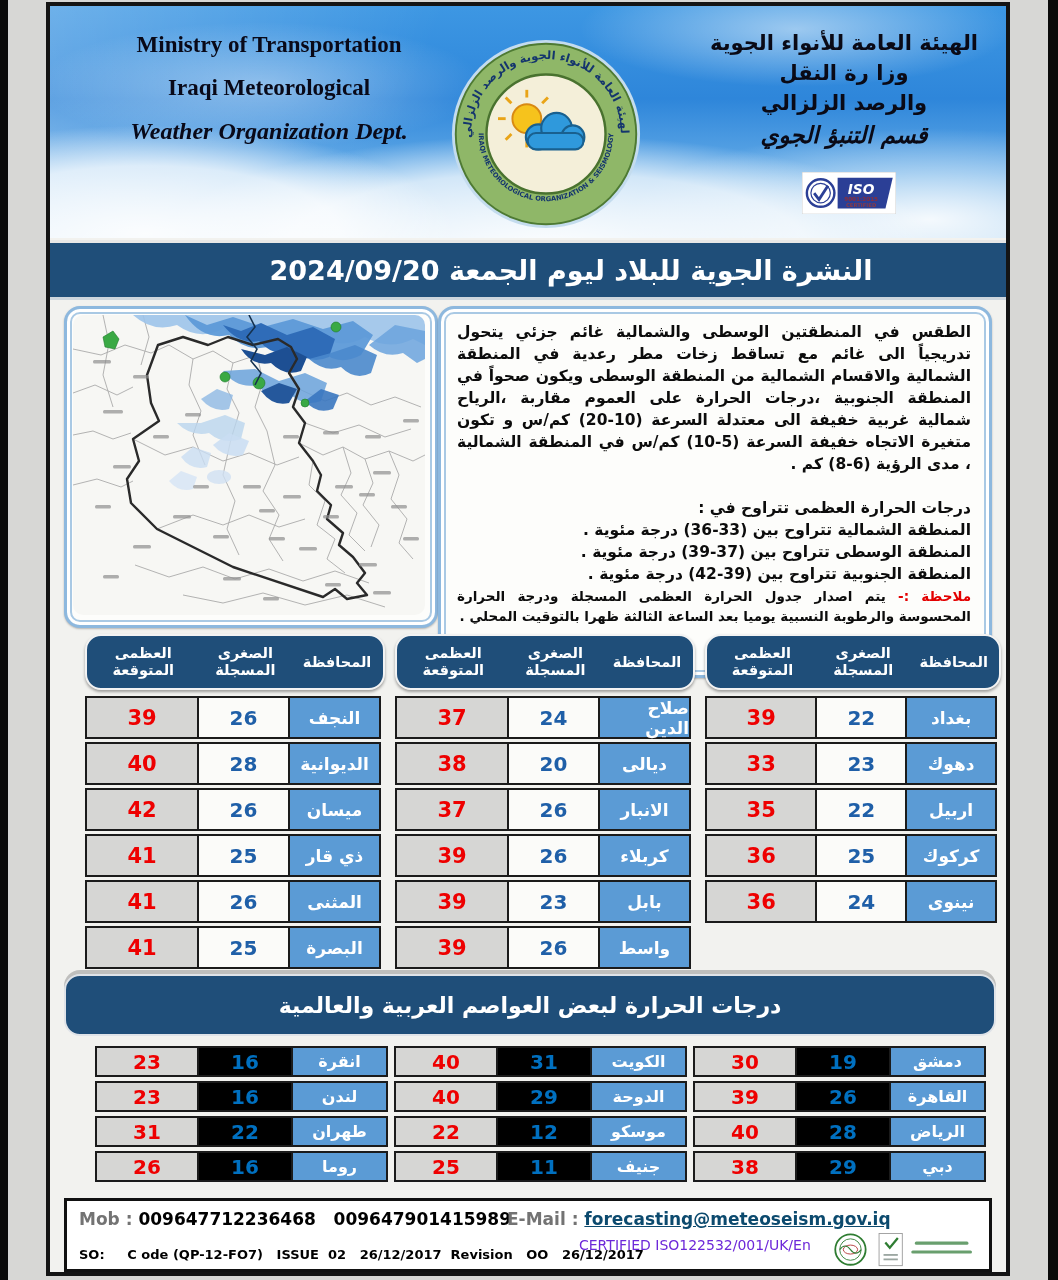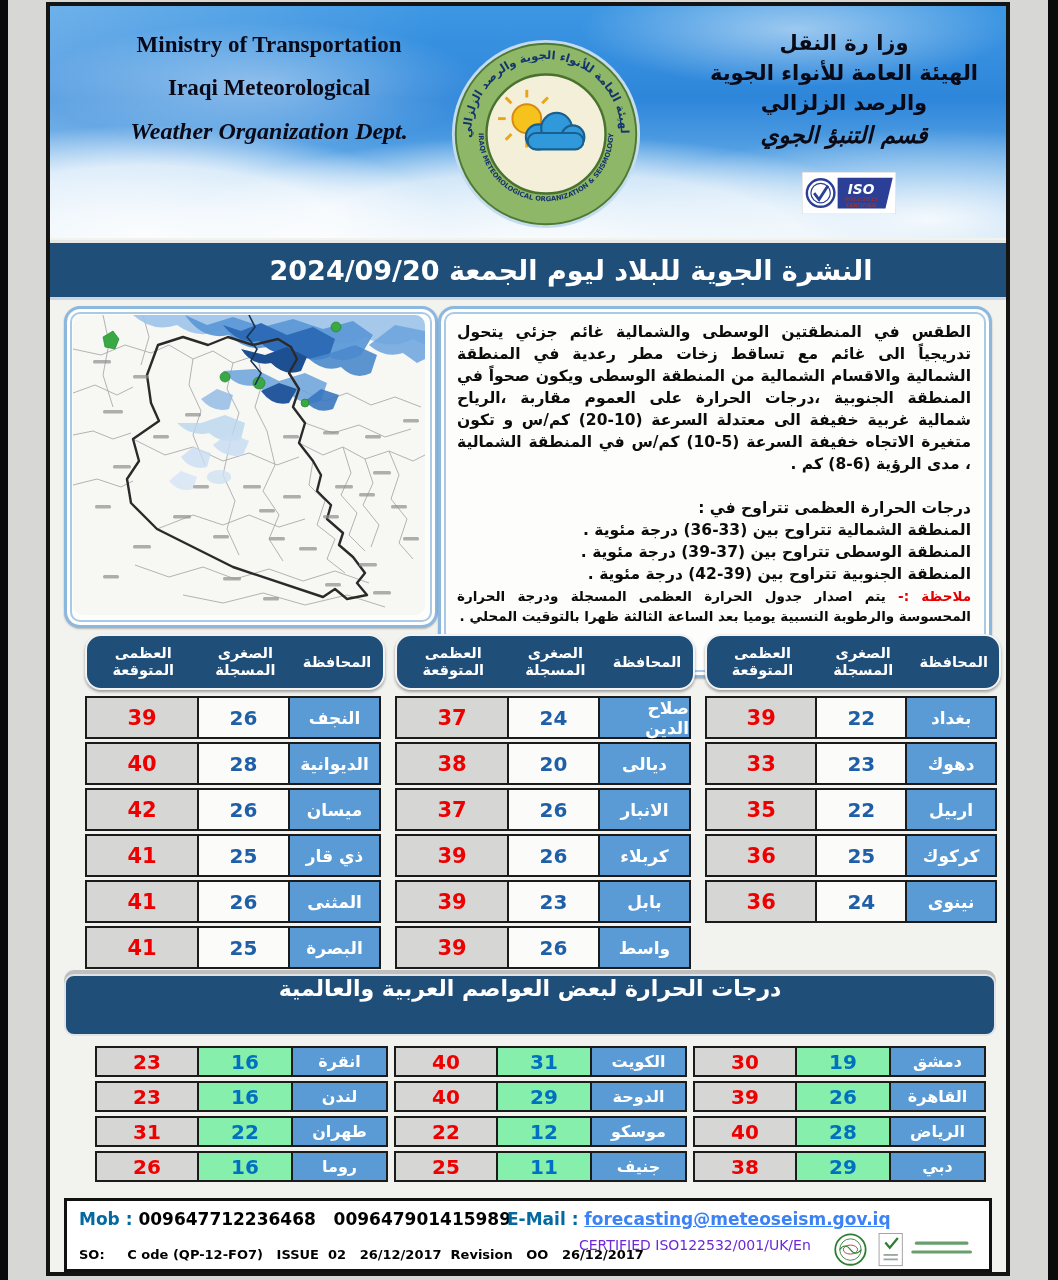--- a/index.html
+++ b/index.html
@@ -27,22 +27,22 @@
   .ar-head .it{font-style:italic;font-size:23px;margin-top:2px;}
   .logo{position:absolute;left:400px;top:32px;width:192px;height:190px;}
   .iso-badge{position:absolute;left:752px;top:166px;width:94px;height:52px;}
 
   
   .title-banner{position:absolute;left:0;top:234px;width:1042px;height:54px;background:#1f4e79;
       border-top:3px solid #e7e7e7;border-bottom:3px solid #cdd6de;
       display:flex;align-items:center;justify-content:center;}
   .title-banner span{color:#fff;font-weight:bold;font-size:27px;direction:rtl;}
   .cap-banner{position:absolute;left:14px;top:968px;width:928px;height:58px;background:#1f4e79;
-      border-radius:10px;border:2px solid #dfe3e8;box-shadow:0 -4px 0 #bfbfbd;
-      display:flex;align-items:flex-start;justify-content:center;}
+      border-radius:16px;border:2px solid #dfe3e8;box-shadow:0 -4px 0 #bfbfbd;
+      display:flex;align-items:center;justify-content:center;}
   .cap-banner span{color:#fff;font-weight:bold;font-size:22px;direction:rtl;}
 
   
   .rbox{position:absolute;background:#fdfdfb;border:3px solid #8db8de;border-radius:16px;
         box-shadow:inset 0 0 0 3px #fff, inset 0 0 0 5px #a9c9e4, 0 1px 2px rgba(0,0,0,.25);}
   .map-box{left:14px;top:300px;width:368px;height:316px;overflow:hidden;}
   .map-box svg{position:absolute;left:6px;top:6px;width:352px;height:300px;border-radius:10px;}
   .text-box{left:388px;top:300px;width:554px;height:372px;padding:12px 18px 0 16px;box-sizing:border-box;
             direction:rtl;color:#0c0c0c;}
   .wx-par{margin:0;font-weight:bold;font-size:15.5px;line-height:22px;text-align:justify;}
@@ -63,31 +63,31 @@
   .cell.max{width:38%;background:#d6d6d4;color:#ee0000;font-size:21px;}
   .cell.min{width:31%;background:#fbfbf9;color:#1f5fa8;font-size:20px;margin-left:-2px;}
   .cell.city{width:31%;background:#5b9bd5;color:#fff;font-size:17px;direction:rtl;margin-left:-2px;}
 
   
   .cap-table{position:absolute;left:45px;top:1040px;width:905px;}
   .crow{display:flex;height:31px;margin-bottom:4px;}
   .ccell{border:2px solid #1b1b1b;display:flex;align-items:center;justify-content:center;
          font-weight:bold;box-sizing:border-box;}
   .ccell.cmax{width:104px;background:#d6d6d4;color:#ee0000;font-size:20px;}
-  .ccell.cmin{width:96px;background:#86efac;color:#0070c0;font-size:20px;margin-left:-2px;}
+  .ccell.cmin{width:96px;background:#000000;color:#0070c0;font-size:20px;margin-left:-2px;}
   .ccell.ccity{width:97px;background:#5b9bd5;color:#fff;font-size:16px;direction:rtl;margin-left:-2px;}
   .cgap{width:6px;}
 
   
   .footer-box{position:absolute;left:14px;top:1192px;width:928px;height:74px;background:#fff;
               border:3px solid #111;box-sizing:border-box;}
   .f-row1{position:absolute;left:12px;top:8px;font-weight:bold;font-size:17px;white-space:pre;color:#000;}
-  .f-blue{color:#0369a1;}
+  .f-blue{color:#737373;}
   .f-email{position:absolute;left:440px;top:8px;font-weight:bold;font-size:17px;white-space:pre;}
-  .f-email a{color:#3b82f6;text-decoration:underline;}
+  .f-email a{color:#0c4a6e;text-decoration:underline;}
   .f-cert{position:absolute;left:512px;top:36px;font-size:14px;color:#6d28d9;}
   .f-so{position:absolute;left:12px;top:46px;font-weight:bold;font-size:13px;white-space:pre;color:#000;}
   .f-logos{position:absolute;left:762px;top:28px;width:152px;height:40px;}
 </style>
 </head>
 <body>
 
 <div class="mat"></div>
 <div class="page">
 
@@ -129,22 +129,22 @@
         <g fill="#2f99dc" stroke="#19608f" stroke-width="2.2">
           <circle cx="92" cy="103" r="13"></circle>
           <circle cx="111" cy="94" r="16"></circle>
           <circle cx="128" cy="103" r="12"></circle>
           <rect x="81" y="99" width="58" height="17" rx="8.5"></rect>
         </g>
       </svg>
     </div>
 
     <div class="ar-head">
+      <div>الهيئة العامة للأنواء الجوية</div>
       <div>وزا رة النقل</div>
-      <div>الهيئة العامة للأنواء الجوية</div>
       <div>والرصد الزلزالي</div>
       <div class="it">قسم التنبؤ الجوي</div>
     </div>
 
     <div class="iso-badge">
       <svg viewBox="0 0 116 52">
         <rect width="116" height="52" fill="#ffffff" stroke="#c7c7c7"></rect>
         <circle cx="23" cy="26" r="17" fill="#fff" stroke="#2b3f96" stroke-width="3"></circle>
         <circle cx="23" cy="26" r="12" fill="#fff" stroke="#2b3f96" stroke-width="1.5"></circle>
         <path d="M15,26 l6,8 11,-17" stroke="#2b3f96" stroke-width="3.5" fill="none"></path>

